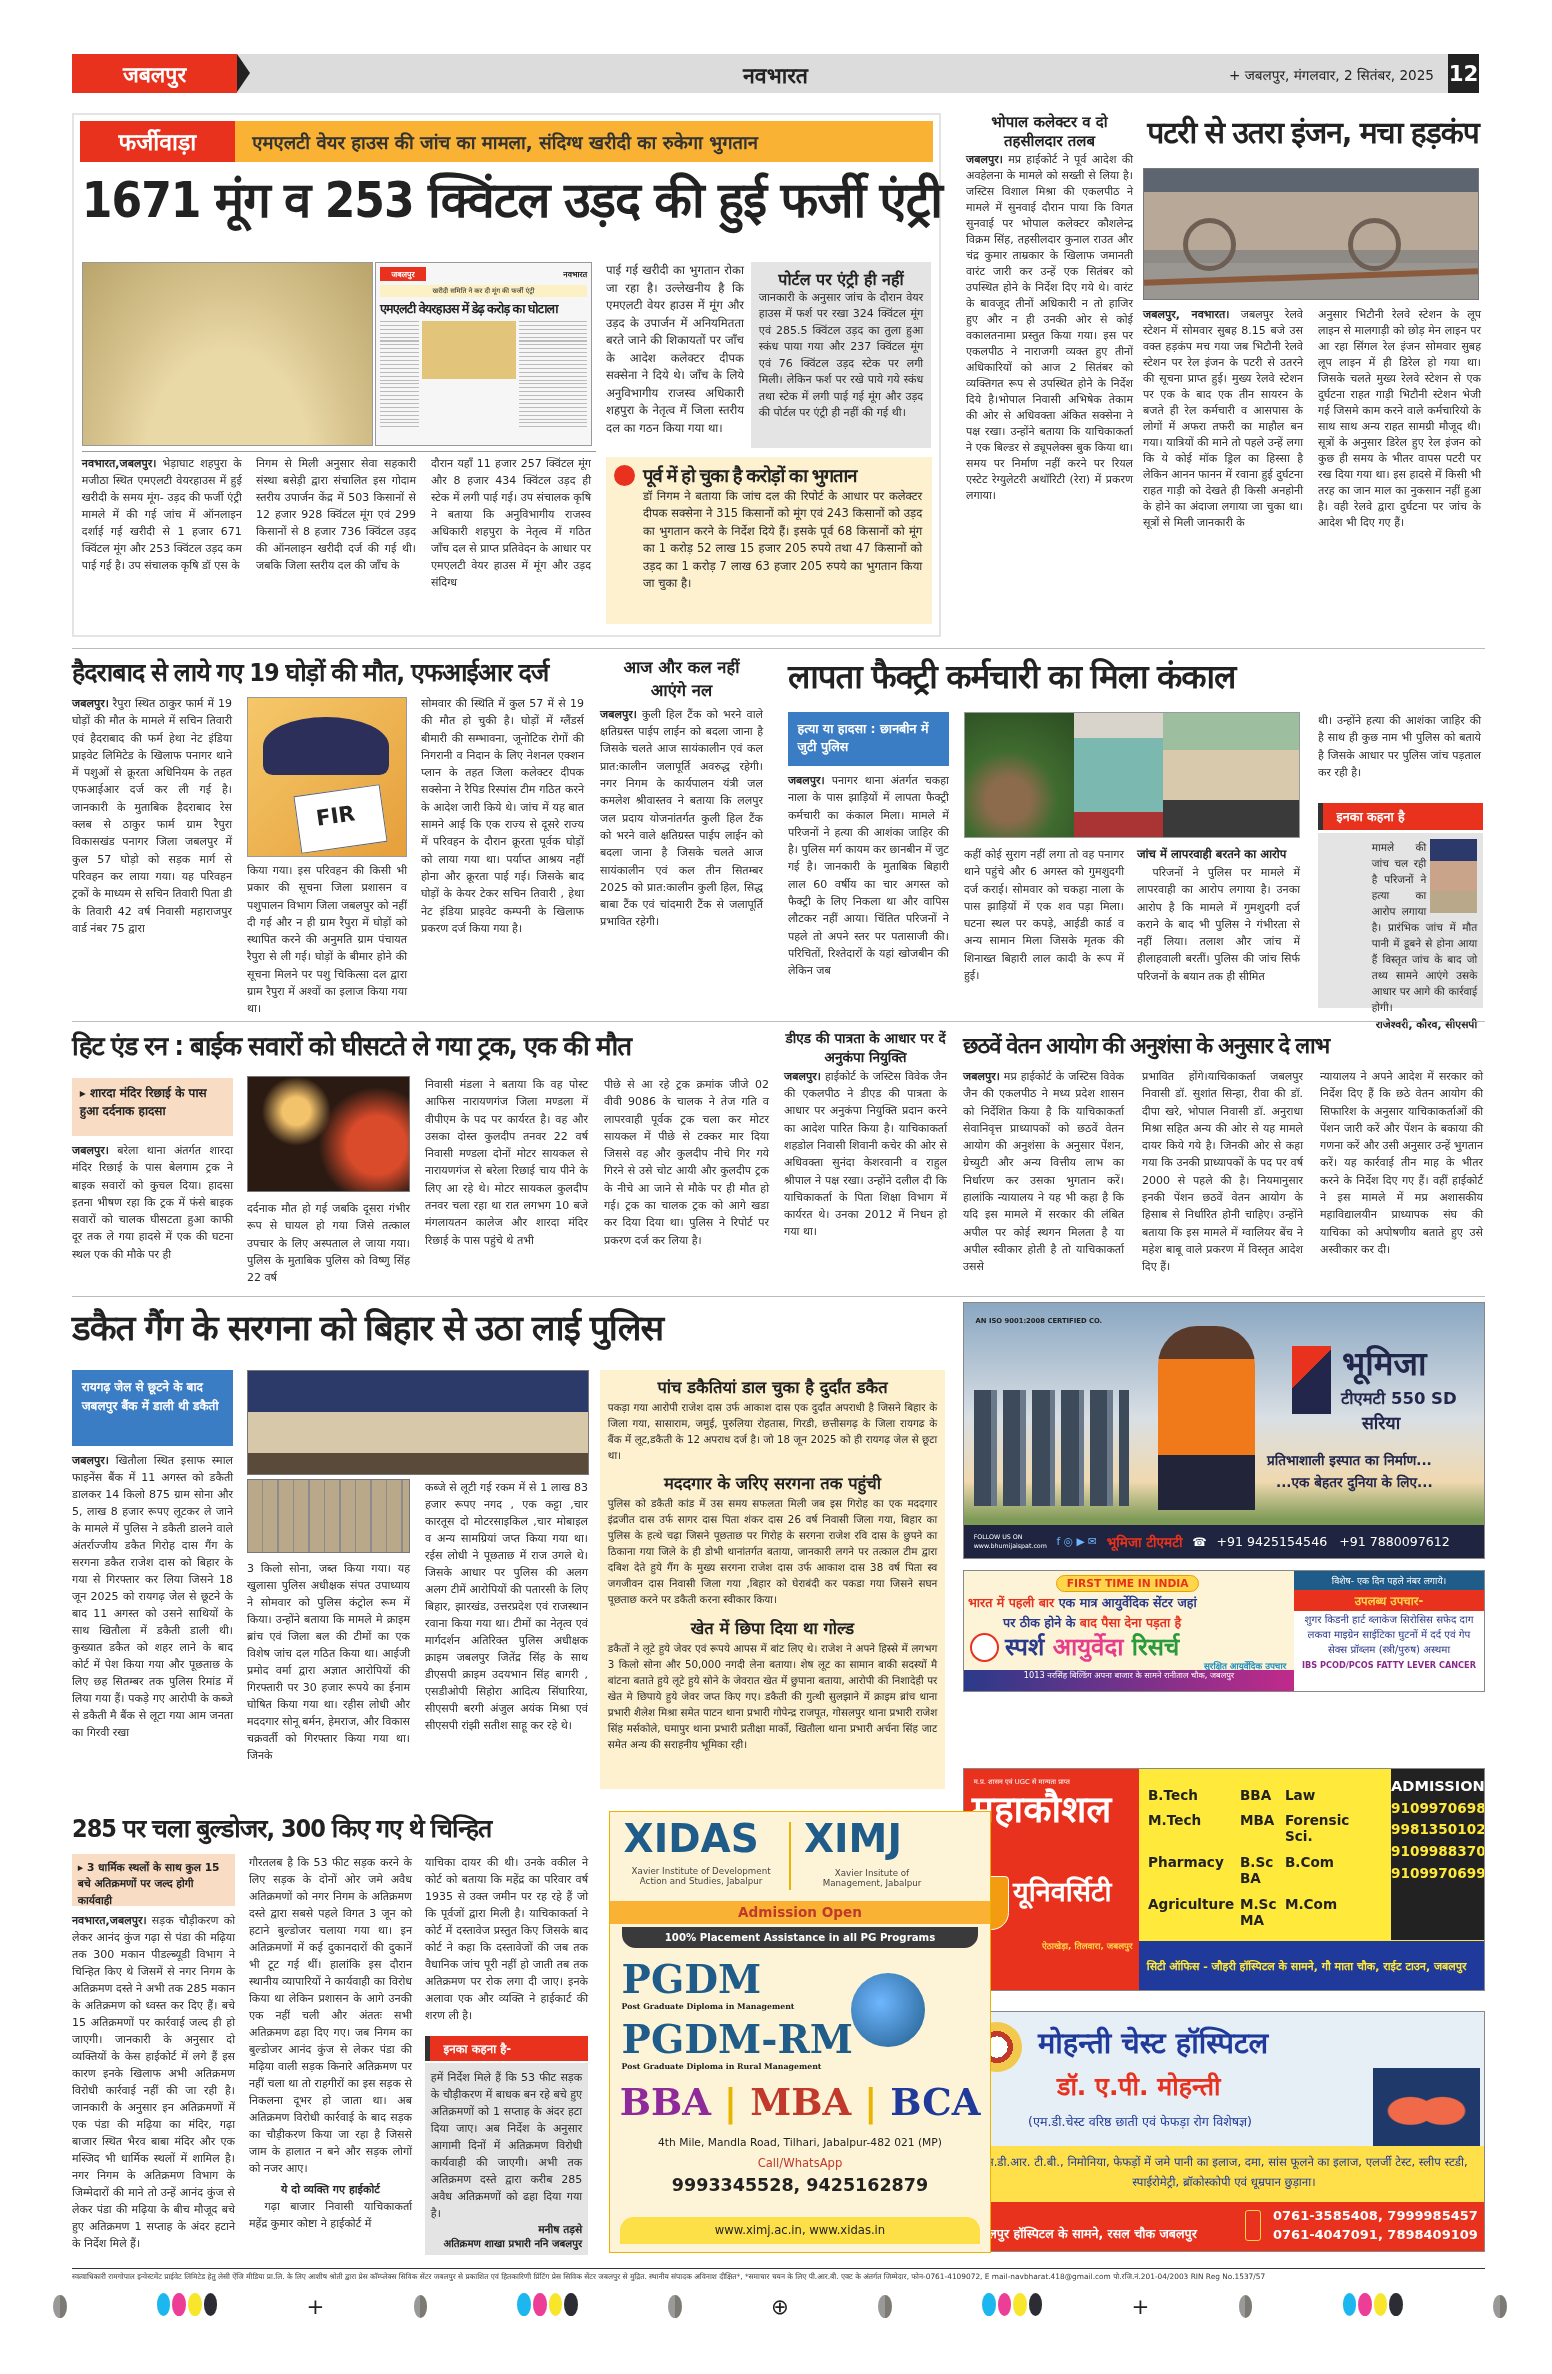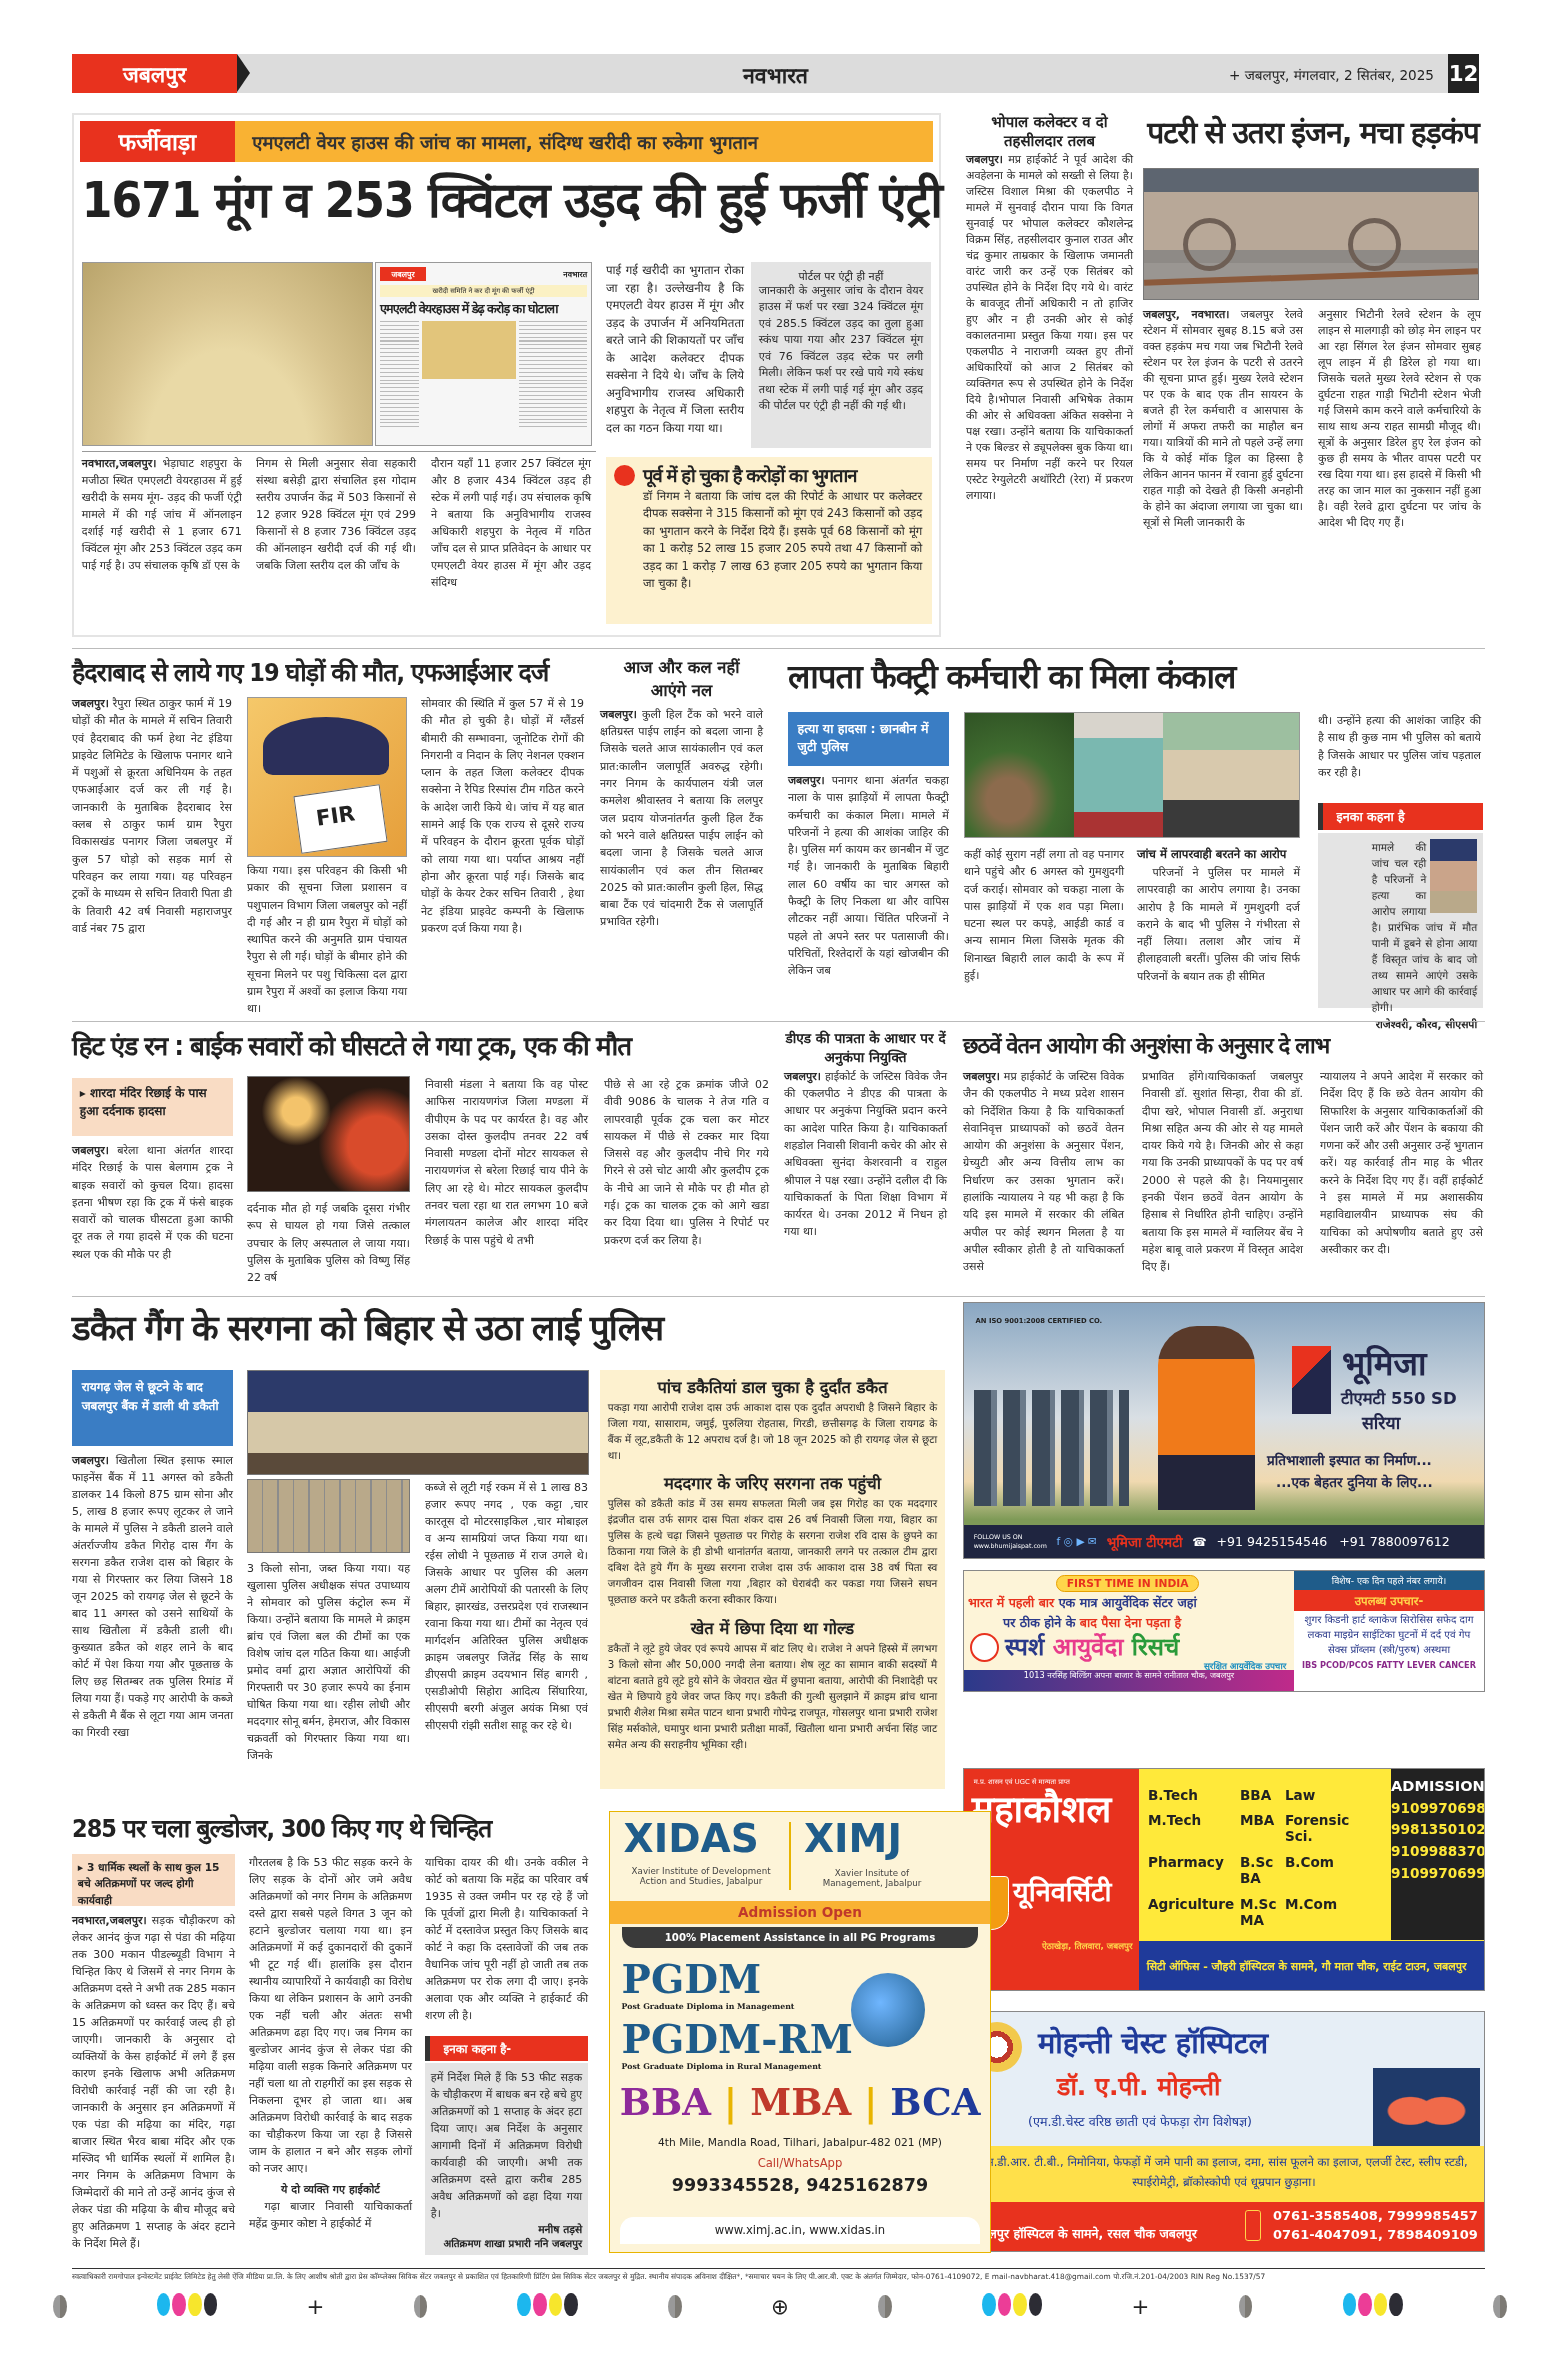--- a/index.html
+++ b/index.html
@@ -54,21 +54,21 @@
     <div class="hl" style="font-size:12.6px;margin-top:2.9px;letter-spacing:-0.8px;">एमएलटी वेयरहाउस में डेढ़ करोड़ का घोटाला</div>
     <div style="display:flex;gap:2.9px;margin-top:3.9px;">
       <div style="width:39px;height:107px;background:repeating-linear-gradient(#bbb 0 1px,#f6f6f6 1px 3.9px);"></div>
       <div style="flex:1;height:58px;background:#e2c57b;"></div>
       <div style="width:68px;height:107px;background:repeating-linear-gradient(#bbb 0 1px,#f6f6f6 1px 3.9px);"></div>
     </div>
   </div>
 
   <div class="txt" style="position:absolute;left:532px;top:147px;width:138px;font-size:11.6px;line-height:17.5px;">पाई गई खरीदी का भुगतान रोका जा रहा है। उल्लेखनीय है कि एमएलटी वेयर हाउस में मूंग और उड़द के उपार्जन में अनियमितता बरते जाने की शिकायतों पर जाँच के आदेश कलेक्टर दीपक सक्सेना ने दिये थे। जाँच के लिये अनुविभागीय राजस्व अधिकारी शहपुरा के नेतृत्व में जिला स्तरीय दल का गठन किया गया था।</div>
   <div class="box-gray" style="position:absolute;left:677px;top:147px;width:180px;height:186px;padding:5.8px 7.8px;">
-    <div style="font-size:11px;font-weight:normal;text-align:center;">पोर्टल पर एंट्री ही नहीं</div>
+    <div style="font-size:16px;font-weight:bold;text-align:center;">पोर्टल पर एंट्री ही नहीं</div>
     <div class="txt" style="font-size:11px;line-height:16.5px;">जानकारी के अनुसार जांच के दौरान वेयर हाउस में फर्श पर रखा 324 क्विंटल मूंग एवं 285.5 क्विंटल उड़द का तुला हुआ स्कंध पाया गया और 237 क्विंटल मूंग एवं 76 क्विंटल उड़द स्टेक पर लगी मिली। लेकिन फर्श पर रखे पाये गये स्कंध तथा स्टेक में लगी पाई गई मूंग और उड़द की पोर्टल पर एंट्री ही नहीं की गई थी।</div>
   </div>
 
   <div class="abs" style="left:7.8px;top:336px;width:514px;height:1px;background:#999;"></div>
   <div class="txt" style="position:absolute;left:7.8px;top:340px;width:160px;font-size:11px;line-height:17px;">
     <b>नवभारत,जबलपुर।</b><span> भेड़ाघाट शहपुरा के मजीठा स्थित एमएलटी वेयरहाउस में हुई खरीदी के समय मूंग- उड़द की फर्जी एंट्री मामले में की गई जांच में ऑनलाइन दर्शाई गई खरीदी से 1 हजार 671 क्विंटल मूंग और 253 क्विंटल उड़द कम पाई गई है। उप संचालक कृषि डॉ एस के</span>
   </div>
   <div class="txt" style="position:absolute;left:182px;top:340px;width:160px;font-size:11px;line-height:17px;">निगम से मिली अनुसार सेवा सहकारी संस्था बसेड़ी द्वारा संचालित इस गोदाम स्तरीय उपार्जन केंद्र में 503 किसानों से 12 हजार 928 क्विंटल मूंग एवं 299 किसानों से 8 हजार 736 क्विंटल उड़द की ऑनलाइन खरीदी दर्ज की गई थी। जबकि जिला स्तरीय दल की जाँच के</div>
   <div class="txt" style="position:absolute;left:357px;top:340px;width:160px;font-size:11px;line-height:17px;">दौरान यहाँ 11 हजार 257 क्विंटल मूंग और 8 हजार 434 क्विंटल उड़द ही स्टेक में लगी पाई गई। उप संचालक कृषि ने बताया कि अनुविभागीय राजस्व अधिकारी शहपुरा के नेतृत्व में गठित जाँच दल से प्राप्त प्रतिवेदन के आधार पर एमएलटी वेयर हाउस में मूंग और उड़द संदिग्ध</div>
 
@@ -324,21 +324,21 @@
   <div style="position:absolute;left:11.6px;top:190px;font-family:'DejaVu Serif',serif;font-size:7.8px;font-weight:bold;">Post Graduate Diploma in Management</div>
   <div style="position:absolute;left:11.6px;top:204px;font-family:'DejaVu Serif',serif;font-size:39px;font-weight:bold;color:#1f5c8a;">PGDM-RM</div>
   <div style="position:absolute;left:11.6px;top:250px;font-family:'DejaVu Serif',serif;font-size:7.8px;font-weight:bold;">Post Graduate Diploma in Rural Management</div>
   <div style="position:absolute;left:241px;top:161px;width:74px;height:74px;border-radius:50%;background:radial-gradient(circle at 40% 40%,#6fb6ff,#1f5c8a);"></div>
   <div style="position:absolute;left:9.7px;top:268px;font-family:'DejaVu Serif',serif;font-size:37px;font-weight:bold;white-space:nowrap;">
     <span style="color:#8e2a9a;">BBA</span><span style="color:#e8b400;"> | </span><span style="color:#c0392b;">MBA</span><span style="color:#e8b400;"> | </span><span style="color:#1f3a9a;">BCA</span>
   </div>
   <div style="position:absolute;left:0;right:0;top:324px;font-size:10.7px;text-align:center;">4th Mile, Mandla Road, Tilhari, Jabalpur-482 021 (MP)</div>
   <div style="position:absolute;left:0;right:0;top:344px;font-size:11.6px;text-align:center;color:#c0392b;">Call/WhatsApp</div>
   <div style="position:absolute;left:0;right:0;top:363px;font-size:17.5px;font-weight:bold;text-align:center;">9993345528, 9425162879</div>
-  <div style="position:absolute;left:9.7px;right:9.7px;bottom:7.8px;height:27px;background:#ffffff;border-radius:13.6px 13.6px 0 0;font-size:11.6px;text-align:center;line-height:27px;">www.ximj.ac.in, www.xidas.in</div>
+  <div style="position:absolute;left:9.7px;right:9.7px;bottom:7.8px;height:27px;background:#fde047;border-radius:13.6px 13.6px 0 0;font-size:11.6px;text-align:center;line-height:27px;">www.ximj.ac.in, www.xidas.in</div>
 </div>
 
 <div class="abs" style="left:72px;top:2268px;width:1413px;height:1px;background:#333;"></div>
 <div class="abs" style="left:72px;top:2271px;width:1413px;font-size:7.4px;white-space:nowrap;overflow:hidden;color:#333;">स्वत्वाधिकारी रामगोपाल इन्वेस्टमेंट प्राईवेट लिमिटेड हेतु लेसी ऐंजि मीडिया प्रा.लि. के लिए आशीष श्रोती द्वारा प्रेस कॉम्प्लेक्स सिविक सेंटर जबलपुर से प्रकाशित एवं हितकारिणी प्रिंटिंग प्रेस सिविक सेंटर जबलपुर से मुद्रित. स्थानीय संपादक अविनाश दीक्षित*, *समाचार चयन के लिए पी.आर.बी. एक्ट के अंतर्गत जिम्मेदार, फोन-0761-4109072, E mail-navbharat.418@gmail.com पो.रजि.नं.201-04/2003 RIN Reg No.1537/57</div>
 
 <div class="abs" style="left:52px;top:2292px;width:1456px;height:29px;display:flex;align-items:center;justify-content:space-between;">
   <span class="dot" style="background:linear-gradient(90deg,#999 50%,#7d7a74 50%);"></span>
   <span><span class="dot" style="background:#1cb7ee"></span><span class="dot" style="background:#ec3d97"></span><span class="dot" style="background:#f7e62c"></span><span class="dot" style="background:#2c2c34"></span></span>
   <span style="font-size:21.3px;">+</span>
   <span class="dot" style="background:linear-gradient(90deg,#999 50%,#7d7a74 50%);"></span>

